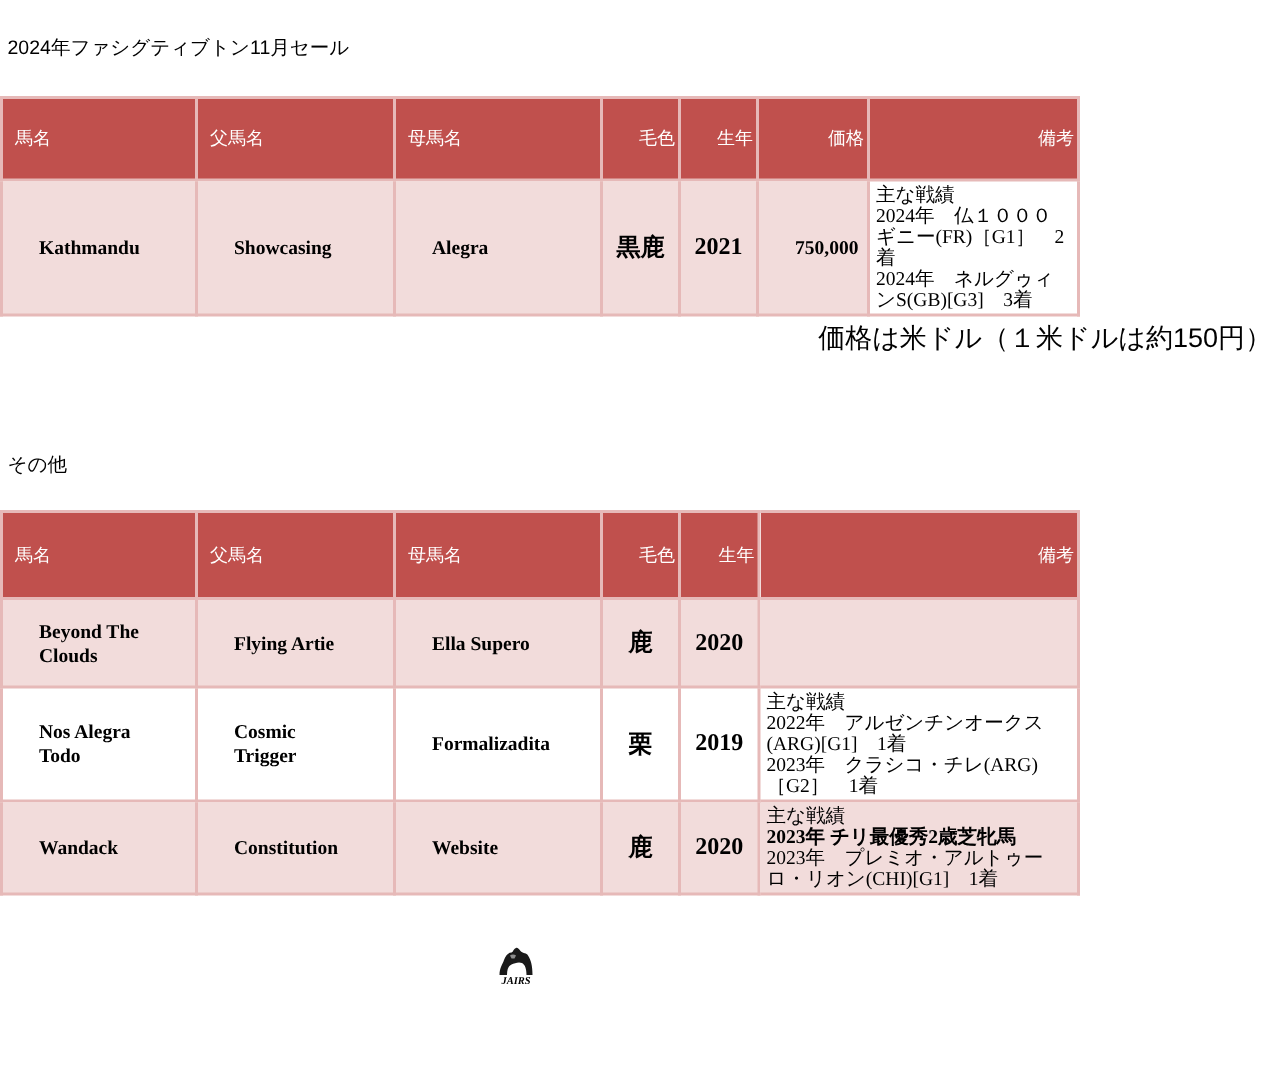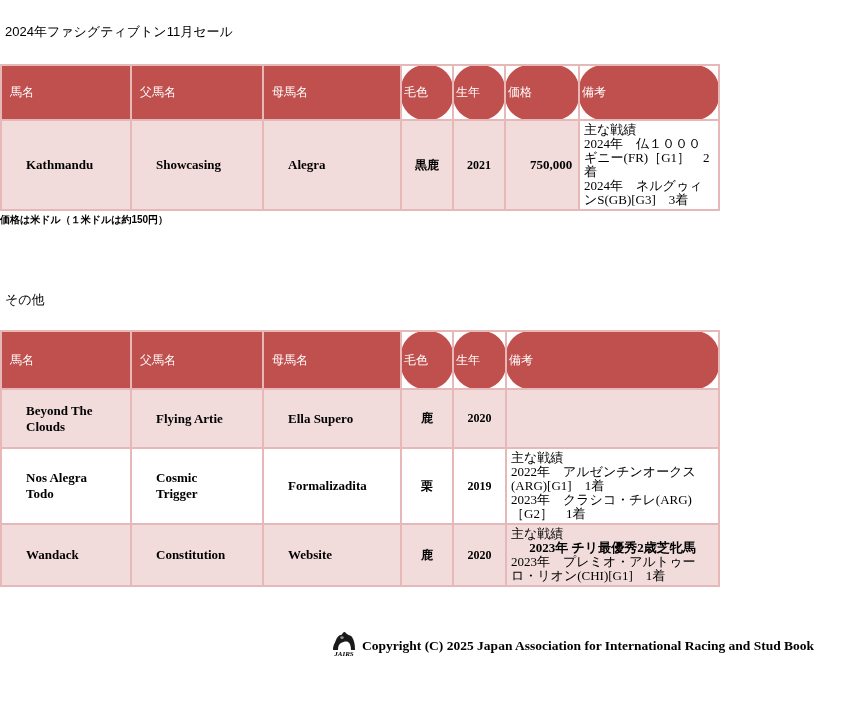--- a/index.html
+++ b/index.html
@@ -38,48 +38,49 @@
   }
   th{
     background:var(--header-bg);
     color:var(--header-text);
     font-family:"Liberation Sans",sans-serif;
     font-weight:normal;
     font-size:12px;
     text-align:left;
     padding:4px 8px;
   }
-  th.c{text-align:left;padding:4px 2px;border-radius:24px;}
+  th.c{text-align:right;padding:4px 2px;}
   .tbl1 th{height:55px;}
   .tbl1 td{height:63px;}
   .tbl2 th{height:58px;}
   .tbl2 td{height:59px;margin-top:28px;}
   td{
     font-weight:bold;
     font-size:13px;
     padding:4px 24px;
     vertical-align:middle;
   }
-  td.c{text-align:center;padding:4px 2px;font-size:12px;}
+  td.c{text-align:center;padding:4px 2px;font-size:16px;}
   td.r{text-align:right;padding-right:9px;}
   td.remarks{
     font-weight:normal;
     font-size:13px;
     vertical-align:top;
     padding:2px 4px;
     line-height:14px;
   }
-  td.remarks .bold-line{font-weight:bold;text-align:center;}
+  td.remarks .bold-line{font-weight:bold;}
   tr.pink td{background:var(--row-pink);}
   tr.white td{background:var(--row-white);}
   td.cell-white{background:var(--row-white) !important;}
   .price-note{
     font-family:"Liberation Sans",sans-serif;
-    font-weight:bold;
-    font-size:10px;
+    font-weight:normal;
+    font-size:18px;
+    text-align:right;
     margin:2px 2px 0 0;
   }
   .section-title{
     font-family:"Liberation Sans",sans-serif;
     font-size:13px;
     margin:64px 0 0 5px;
   }
   .footer{
     position:absolute;
     left:0;top:631px;
@@ -211,14 +212,13 @@
   </table>
 
 <div class="footer">
   <span class="logo">
     <svg width="26" height="20" viewBox="0 0 26 20" aria-hidden="true">
       <path d="M2,19 C2,14 4,12 5,9 C6,6 8,4 10,4 C11,4 11,2 13,1 C14,0.5 15,2 16,3 C18,5 20,4 21,6 C23,9 24,13 24,19 L20,19 C20,15 19,12 17,11 C15,10 12,11 10,12 C8,13 7,15 7,19 Z" fill="#1a1a1a"></path>
       <path d="M9,6 C10,5 12,5 13,6 L12,8 L10,8 Z" fill="#ffffff" opacity="0.5"></path>
     </svg>
     <span class="logo-text">JAIRS</span>
   </span>
-  <span class="copyright">Copyright (C) 2025 Japan Association for International Racing and Stud Book</span>
 </div>
 
 </body></html>

